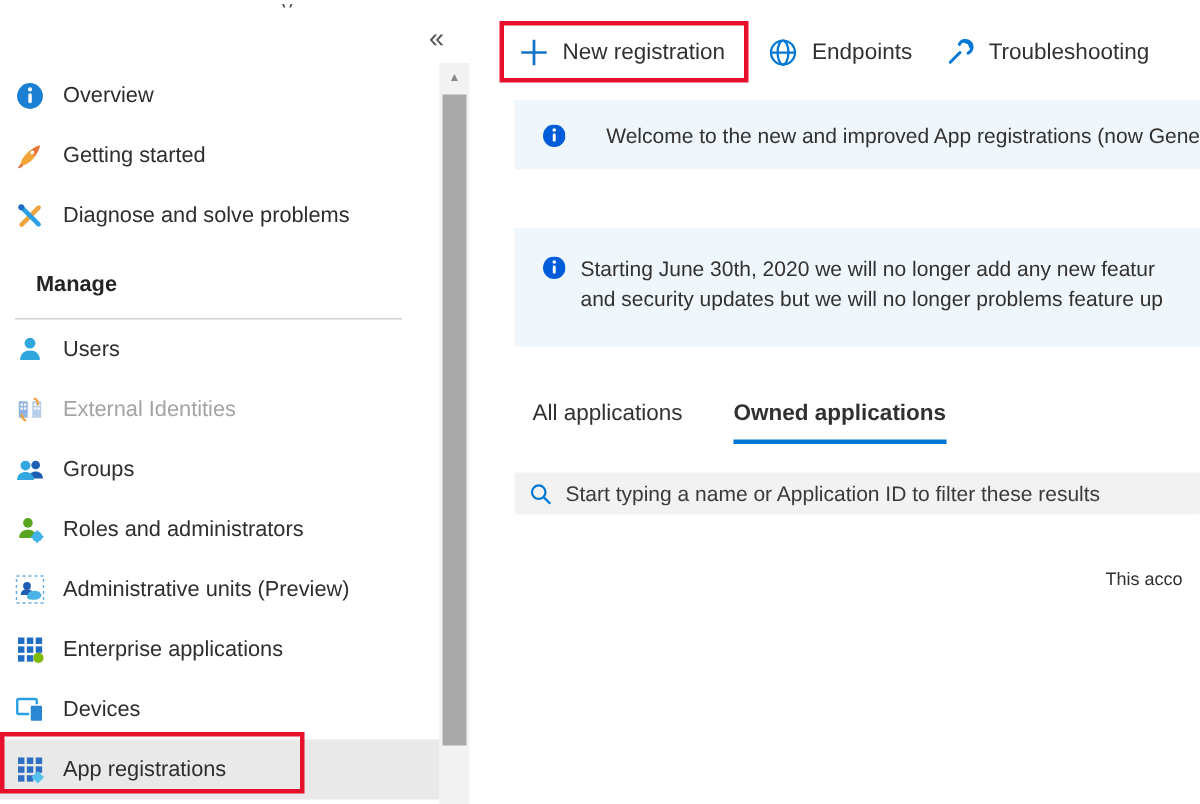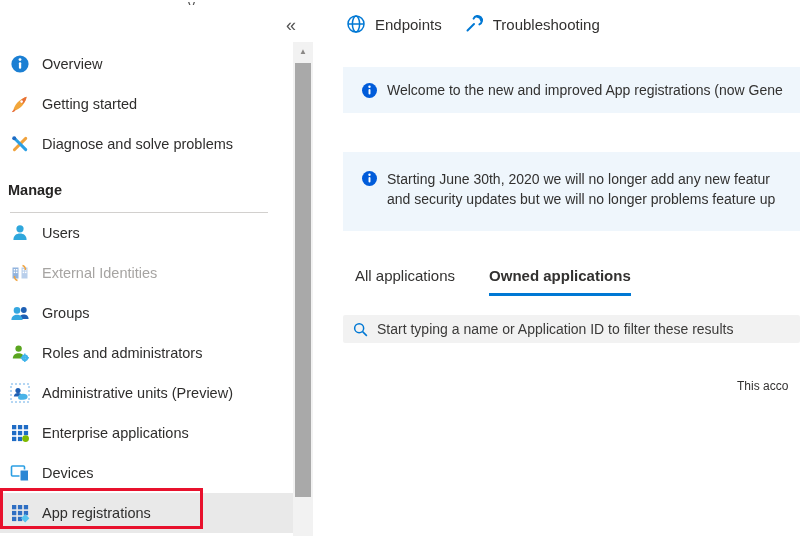--- a/index.html
+++ b/index.html
@@ -16,37 +16,37 @@
   .scrollbar { position:absolute; left:293px; top:42px; width:20px; height:494px; background:#f2f2f2; }
   .scroll-arrow { width:20px; height:20px; text-align:center; font-size:8px; color:#8a8886; line-height:20px; }
   .scroll-thumb { position:absolute; left:2px; top:21px; width:16px; height:434px; background:#a9a9a9; }
 
   .nav { position:absolute; left:0; top:0; width:293px; padding-top:44px; }
   .nav-item { position:relative; display:flex; align-items:center; height:40px; padding-left:10px;
     font-size:14.5px; color:#2f2e2d; cursor:pointer;text-align:center; }
   .nav-item .ic { width:20px; height:20px; margin-right:12px; flex:0 0 20px; }
   .nav-item.disabled { color:#a6a4a2; }
   .nav-item.selected { background:#e9e9e9; }
-  .section-title { margin-top:12px; height:28px; padding-left:8px; display:flex; align-items:center;
+  .section-title { margin-top:12px; height:28px; padding-left:24px; display:flex; align-items:center;
     font-size:14.5px; font-weight:bold; color:#252423; }
   .section-divider { margin:8px 25px 0 10px; border-bottom:1px solid #d2d0ce; height:0; }
   .red-box-side { position:absolute; left:0; top:-5px; width:203px; height:41px;
     border:3px solid #e8112d; pointer-events:none; }
 
   
   .toolbar { position:absolute; left:333px; top:14px; display:flex; align-items:center; }
   .toolbar .cmd { display:flex; align-items:center; gap:9px; font-size:15px; color:#323130; cursor:pointer; }
   .new-reg-wrap { border:3px solid #e8112d; height:41px; display:flex; align-items:center;
     padding:0 13px 0 10px; }
   .cmd .cic { width:20px; height:20px; }
   .cmd-endpoints { margin-left:13px; }
   .cmd-trouble { margin-left:22px; }
 
   .banner { position:absolute; left:343px; width:457px; background:#eff6fc; overflow:hidden; }
-  .banner-1 { top:67px; height:46px; display:flex; align-items:center; padding-left:19px; }
+  .banner-1 { top:67px; height:46px; display:flex; align-items:center; padding-left:19px;justify-content:space-between; }
   .banner-2 { top:152px; height:79px; display:flex; align-items:flex-start; padding-left:19px; padding-top:17px; }
   .banner .bic { width:15px; height:15px; flex:0 0 15px; margin-right:10px; }
   .banner-2 .bic { margin-top:2px; }
   .banner-text { font-size:14px; color:#323130; white-space:nowrap; line-height:20px; }
 
   .tabs { position:absolute; left:355px; top:267px; display:flex; gap:34px; }
   .tab { font-size:15px; color:#323130; padding-bottom:9px; cursor:pointer; white-space:nowrap; }
   .tab.active { font-weight:bold; border-bottom:3px solid #0078d4; }
 
   .searchbox { position:absolute; left:343px; top:315px; width:457px; height:28px; background:#f2f2f2;
@@ -231,20 +231,31 @@
 
     </div>
 
     <div class="scrollbar">
       <div class="scroll-arrow">▲</div>
       <div class="scroll-thumb"></div>
     </div>
   </div>
 
   <div class="toolbar">
+    <div class="new-reg-wrap">
+      <div class="cmd">
+        <span class="cic">
+          <svg viewBox="0 0 20 20" width="20" height="20" stroke="#1173c5" stroke-width="1.8" fill="none">
+              <line x1="10" y1="1.5" x2="10" y2="18.5"></line>
+              <line x1="1.5" y1="10" x2="18.5" y2="10"></line>
+            </svg>
+        </span>
+        <span>New registration</span>
+      </div>
+    </div>
 
     <div class="cmd cmd-endpoints">
       <span class="cic">
         <svg viewBox="0 0 20 20" width="20" height="20" fill="none" stroke="#0078d4" stroke-width="1.5">
             <circle cx="10" cy="10" r="8"></circle>
             <ellipse cx="10" cy="10" rx="3.6" ry="8"></ellipse>
             <line x1="2" y1="10" x2="18" y2="10"></line>
           </svg>
       </span>
       <span>Endpoints</span>

